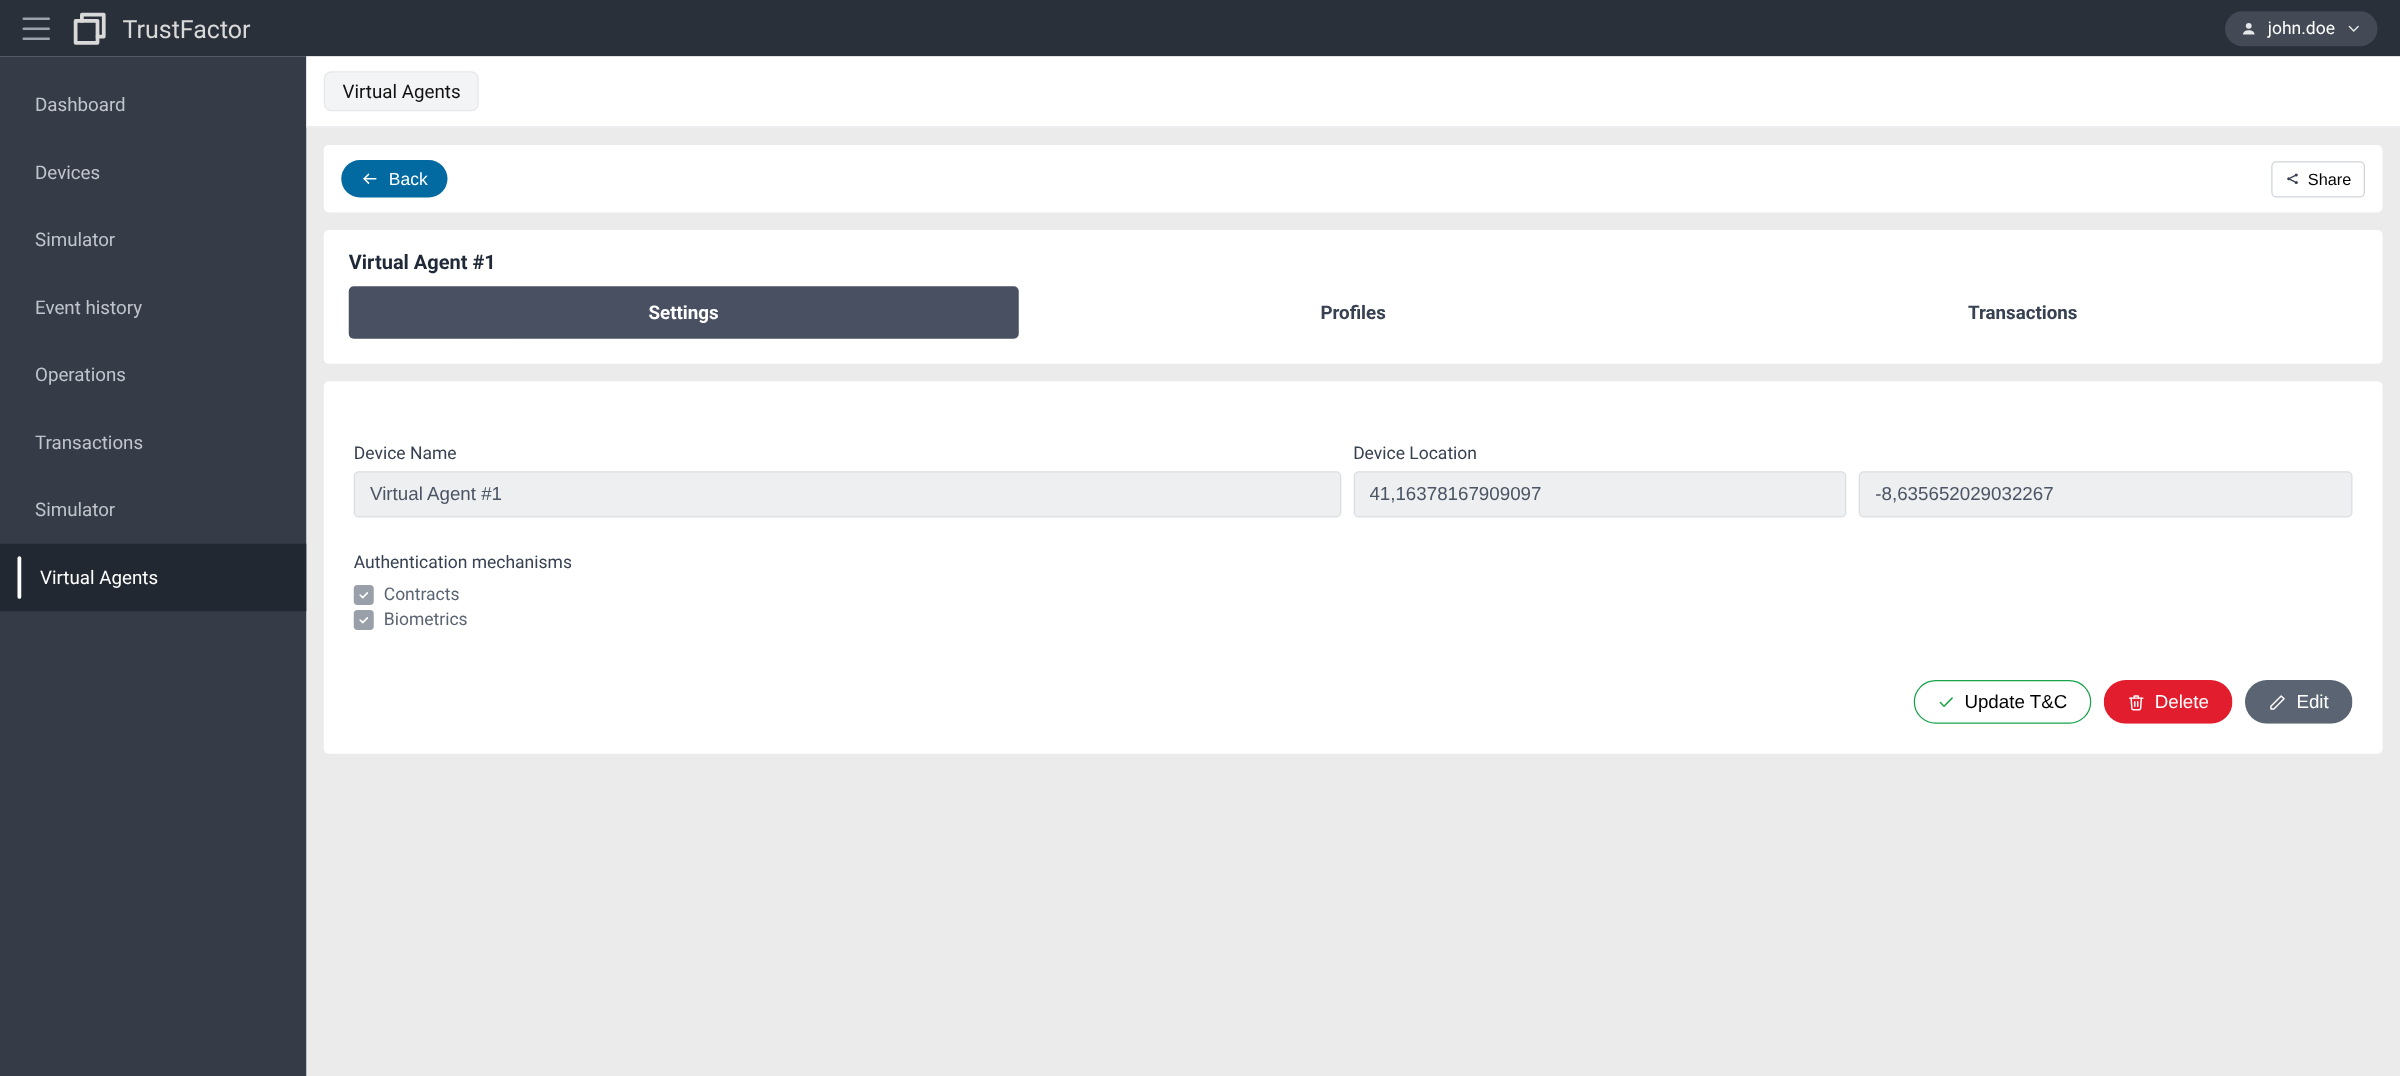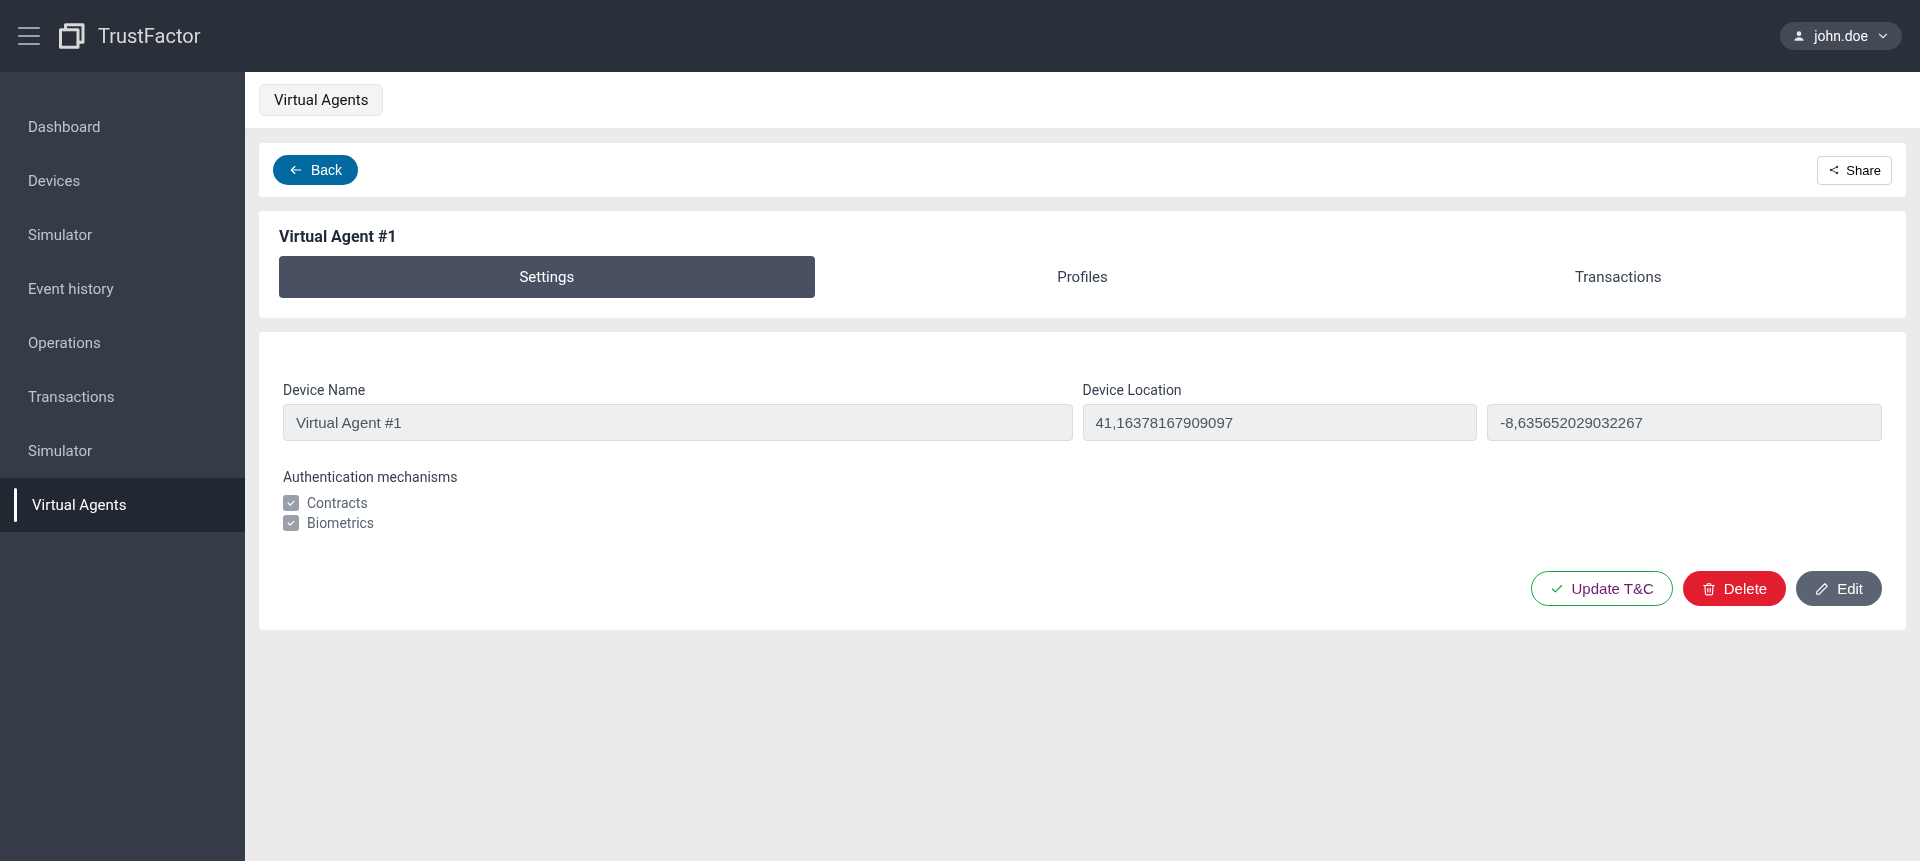--- a/index.html
+++ b/index.html
@@ -1,76 +1,76 @@
 <!DOCTYPE html>
 <html><head>
 <meta charset="utf-8">
 <style>
   * { box-sizing: border-box; margin: 0; padding: 0; }
   html, body { height: 100%; font-family: -apple-system, BlinkMacSystemFont, "Segoe UI", Roboto, "Helvetica Neue", Arial, sans-serif; background: #ebebeb; color: #1f2937; font-size: 14px; }
   .app { display: flex; flex-direction: column; height: 100vh; }
 
   
-  .header { display:flex; align-items:center; height:72px; background:#2a3039; color:#d1d5db; padding:0 18px; }
+  .header { display:flex; align-items:center; height:45px; background:#2a3039; color:#d1d5db; padding:0 18px; }
   .hamburger-icon { width:22px; height:18px; display:flex; flex-direction:column; justify-content:space-between; cursor:pointer; margin-right:18px; }
   .hamburger-icon span { display:block; height:2px; background:#9ca3af; border-radius:1px; }
   .brand { display:flex; align-items:center; gap:10px; }
   .brand-name { font-size:20px; color:#d9d9d9; font-weight:400; }
   .spacer { flex:1; }
   .user-pill { display:flex; align-items:center; gap:8px; background:#434a55; color:#ffffff; padding:6px 12px; border-radius:999px; cursor:pointer; font-size:14px; }
   .user-pill svg { width:14px; height:14px; fill:#e5e7eb; }
 
   
   .body { flex:1; display:flex; min-height:0; }
 
   
   .sidebar { width:245px; background:#353c47; color:#cfd3d9; display:flex; flex-direction:column; }
   .org-block { display:flex; align-items:center; gap:14px; padding:18px 16px 18px 14px; background:#222831; }
   .org-logo { width:52px; height:52px; display:flex; align-items:center; justify-content:center; }
   .org-name { color:#fff; font-weight:600; font-size:15px; }
-  .nav { padding-top:28px; }
+  .nav { padding-top:12px; }
   .nav-item { display:block; padding:18px 28px; font-size:15px; color:#c0c4cb; cursor:pointer; }
   .nav-item.active { background:#222831; color:#fff; position:relative; }
   .nav-item.active::before { content:""; position:absolute; left:14px; top:10px; bottom:10px; width:3px; background:#fff; border-radius:2px; }
   .nav-item.active { padding-left:32px; }
 
   
   .main { flex:1; overflow:auto; }
   .breadcrumb-bar { background:#fff; border-bottom:1px solid #e5e7eb; padding:12px 14px; }
   .crumb { display:inline-block; background:#f3f4f6; border:1px solid #e5e7eb; padding:6px 14px; border-radius:6px; font-size:15px; color:#111; }
 
   .content { padding:14px; }
 
   .panel { background:#fff; border-radius:4px; margin-bottom:14px; }
   .panel-header-row { display:flex; align-items:center; justify-content:space-between; padding:12px 14px; }
   .back-btn { display:inline-flex; align-items:center; gap:8px; background:#0369a1; color:#fff; border:none; padding:7px 16px; border-radius:999px; cursor:pointer; font-size:14px; }
   .share-btn { display:inline-flex; align-items:center; gap:6px; background:#fff; border:1px solid #cfd3d9; color:#000000; padding:6px 10px; border-radius:4px; cursor:pointer; font-size:13px; }
   
 
-  .tabs { display:flex; padding:0 20px 20px 20px; gap:0; }
+  .tabs { display:flex; padding:0 20px 20px 20px; gap:0;font-weight:bold; }
   .tab { flex:1; text-align:center; padding:12px 0; font-size:15px; color:#374151; cursor:pointer; border-radius:4px; }
   .tab.active { background:#495062; color:#fff; }
 
   .form-panel { background:#fff; border-radius:4px; padding:50px 24px 24px 24px; }
   .form-row { display:flex; gap:10px; margin-bottom:28px; }
   .form-col { flex:1; }
   .form-col.half { flex:0.5; }
   .form-label { display:block; font-size:14px; color:#374151; margin-bottom:6px; }
   .form-input { width:100%; background:#edeff1; border:1px solid #d9dde1; padding:9px 12px; border-radius:4px; font-size:15px; color:#4b5563; }
   .form-input[readonly]{ cursor:default; }
 
   .auth-section { margin-bottom:40px; }
   .auth-title { font-size:14px; color:#374151; margin-bottom:10px; }
   .check-row { display:flex; align-items:center; gap:8px; margin-bottom:4px; color:#5a6472; font-size:14px; }
   .fake-checkbox { width:16px; height:16px; border-radius:3px; background:#9aa0aa; display:flex; align-items:center; justify-content:center; }
   .fake-checkbox svg { width:10px; height:10px; }
 
   .actions { display:flex; justify-content:flex-end; gap:10px; }
   .btn { display:inline-flex; align-items:center; gap:8px; padding:8px 18px; border-radius:999px; font-size:15px; cursor:pointer; border:1px solid transparent; }
-  .btn-outline-green { background:#fff; color:#701a75; border-color:#16a34a; }
+  .btn-outline-green { background:#fff; color:#000000; border-color:#16a34a; }
   .btn-red { background:#e11d2e; color:#fff; }
   .btn-grey { background:#5a6472; color:#fff; }
   .btn svg { width:14px; height:14px; }
 
   .icon-stroke { stroke:currentColor; fill:none; stroke-width:2; stroke-linecap:round; stroke-linejoin:round; }
 </style>
 </head>
 <body>
 
 <div class="app">

